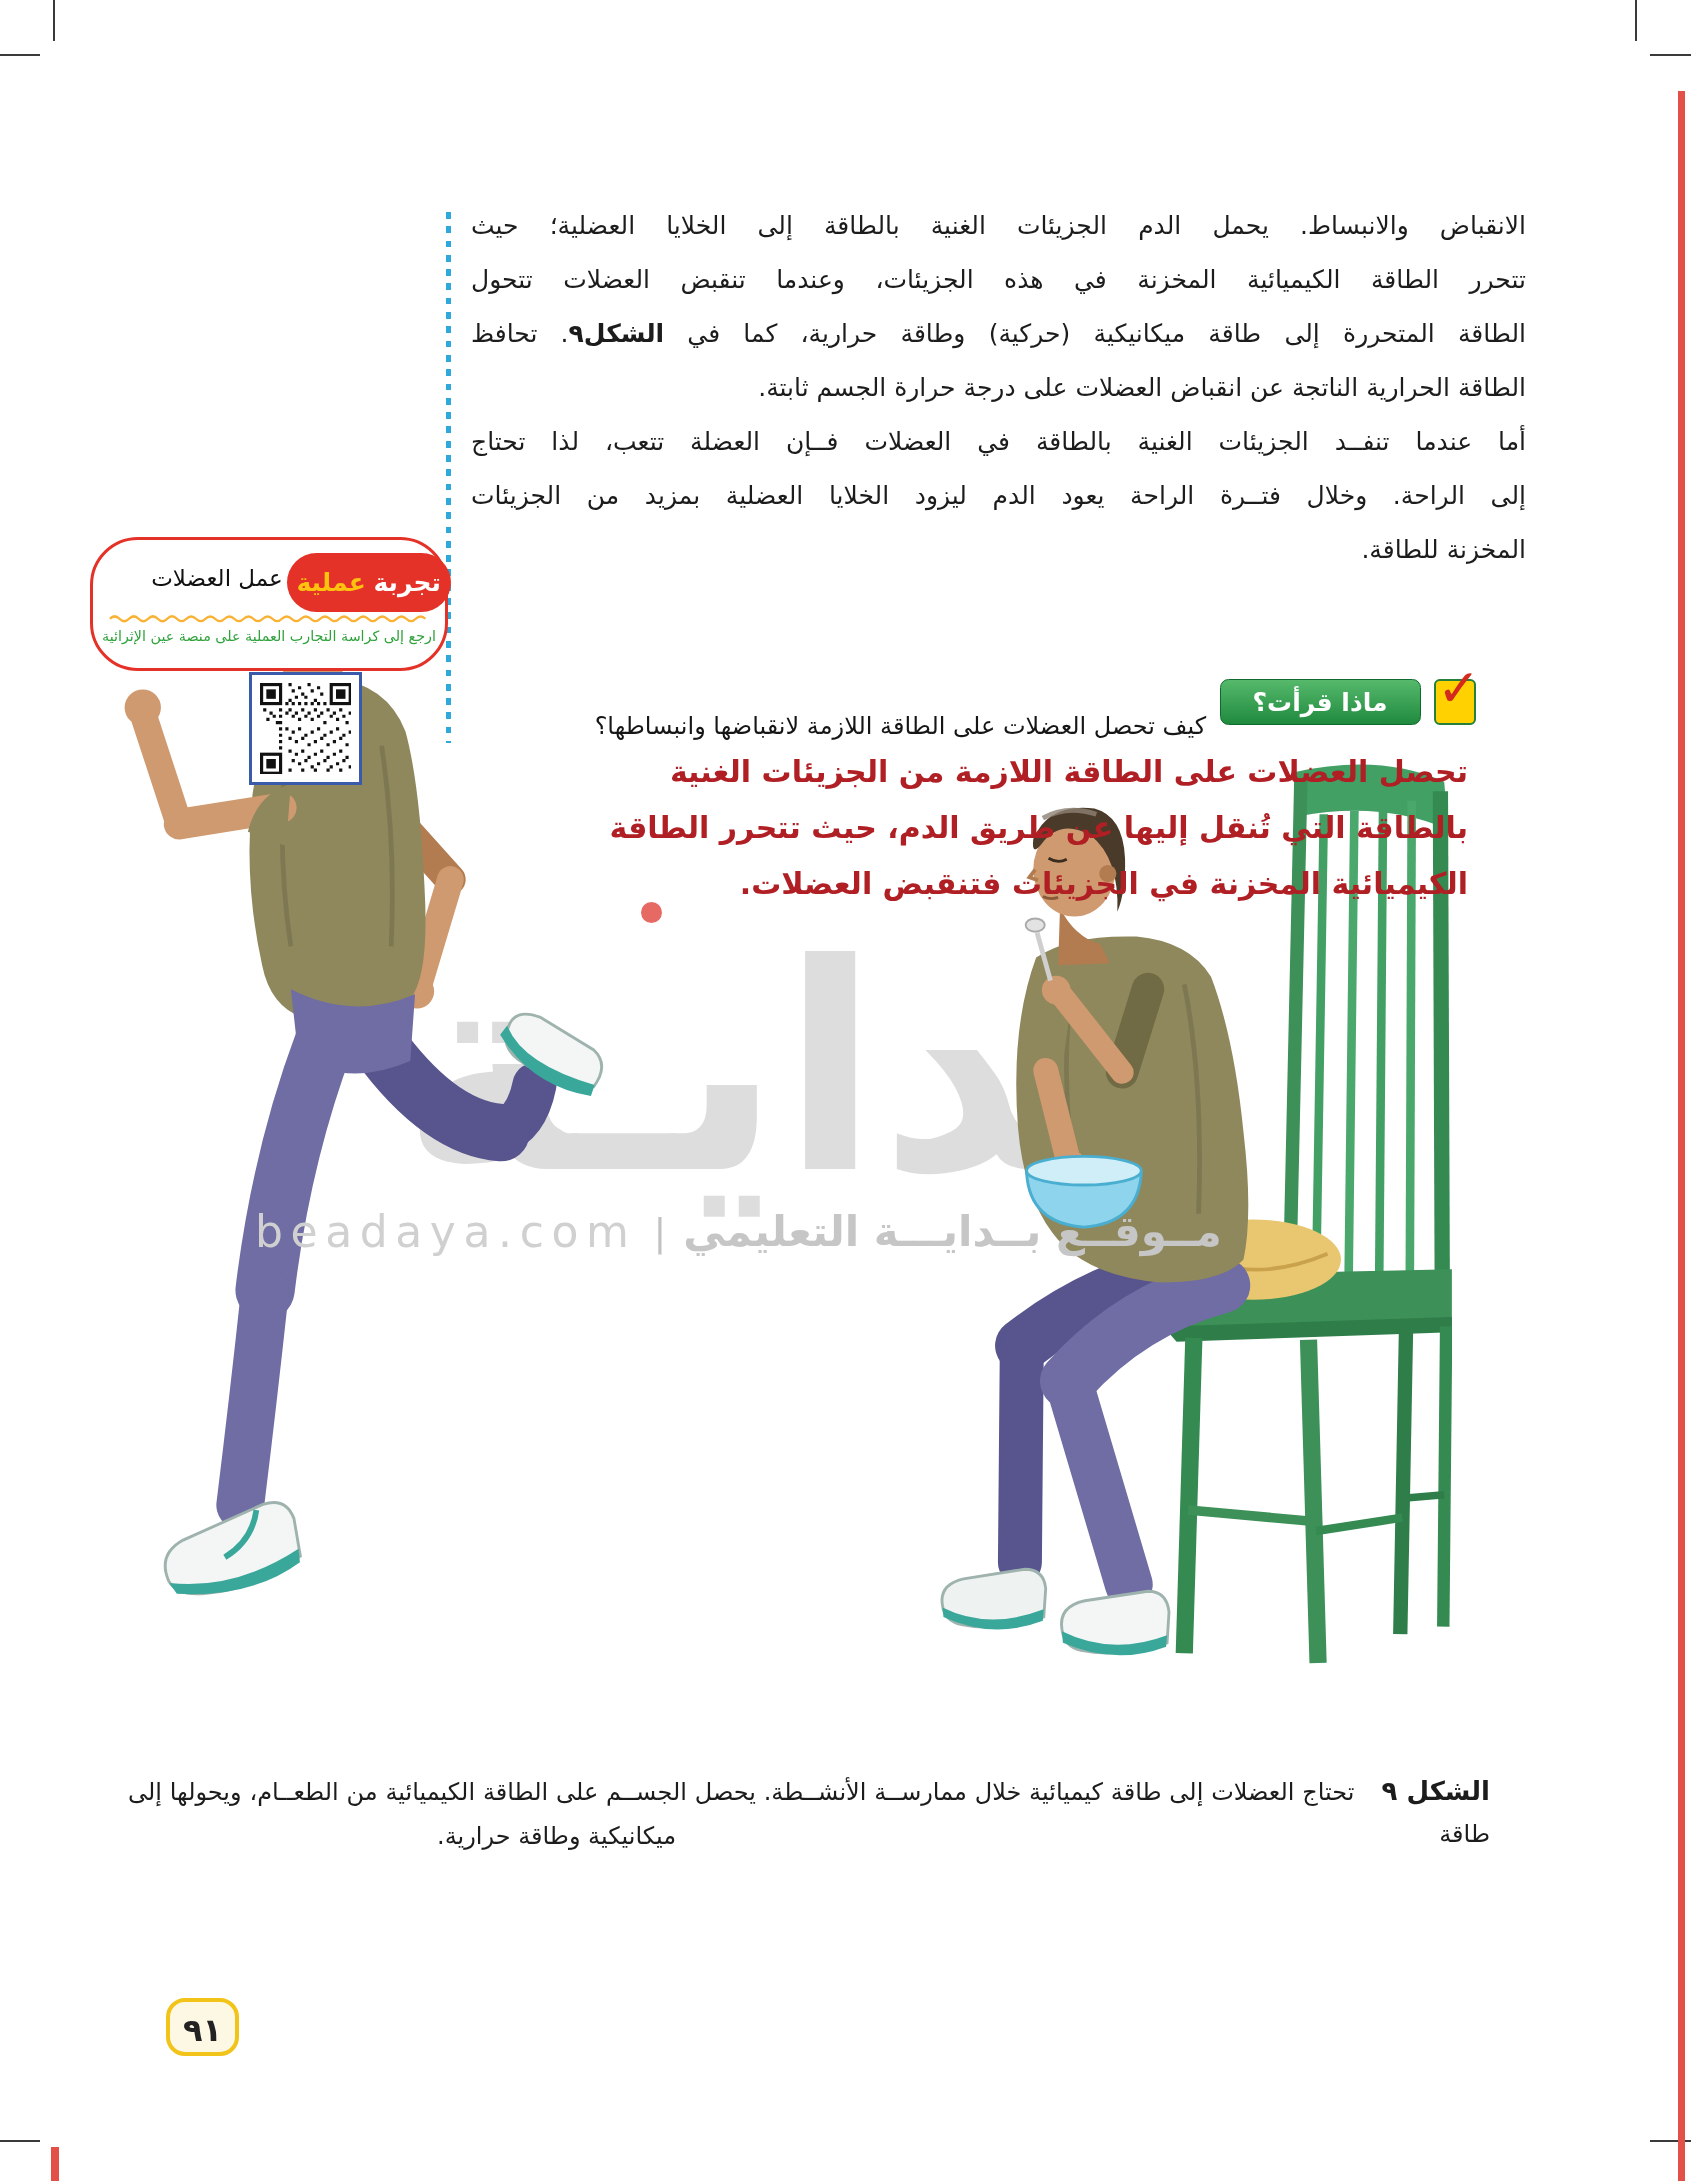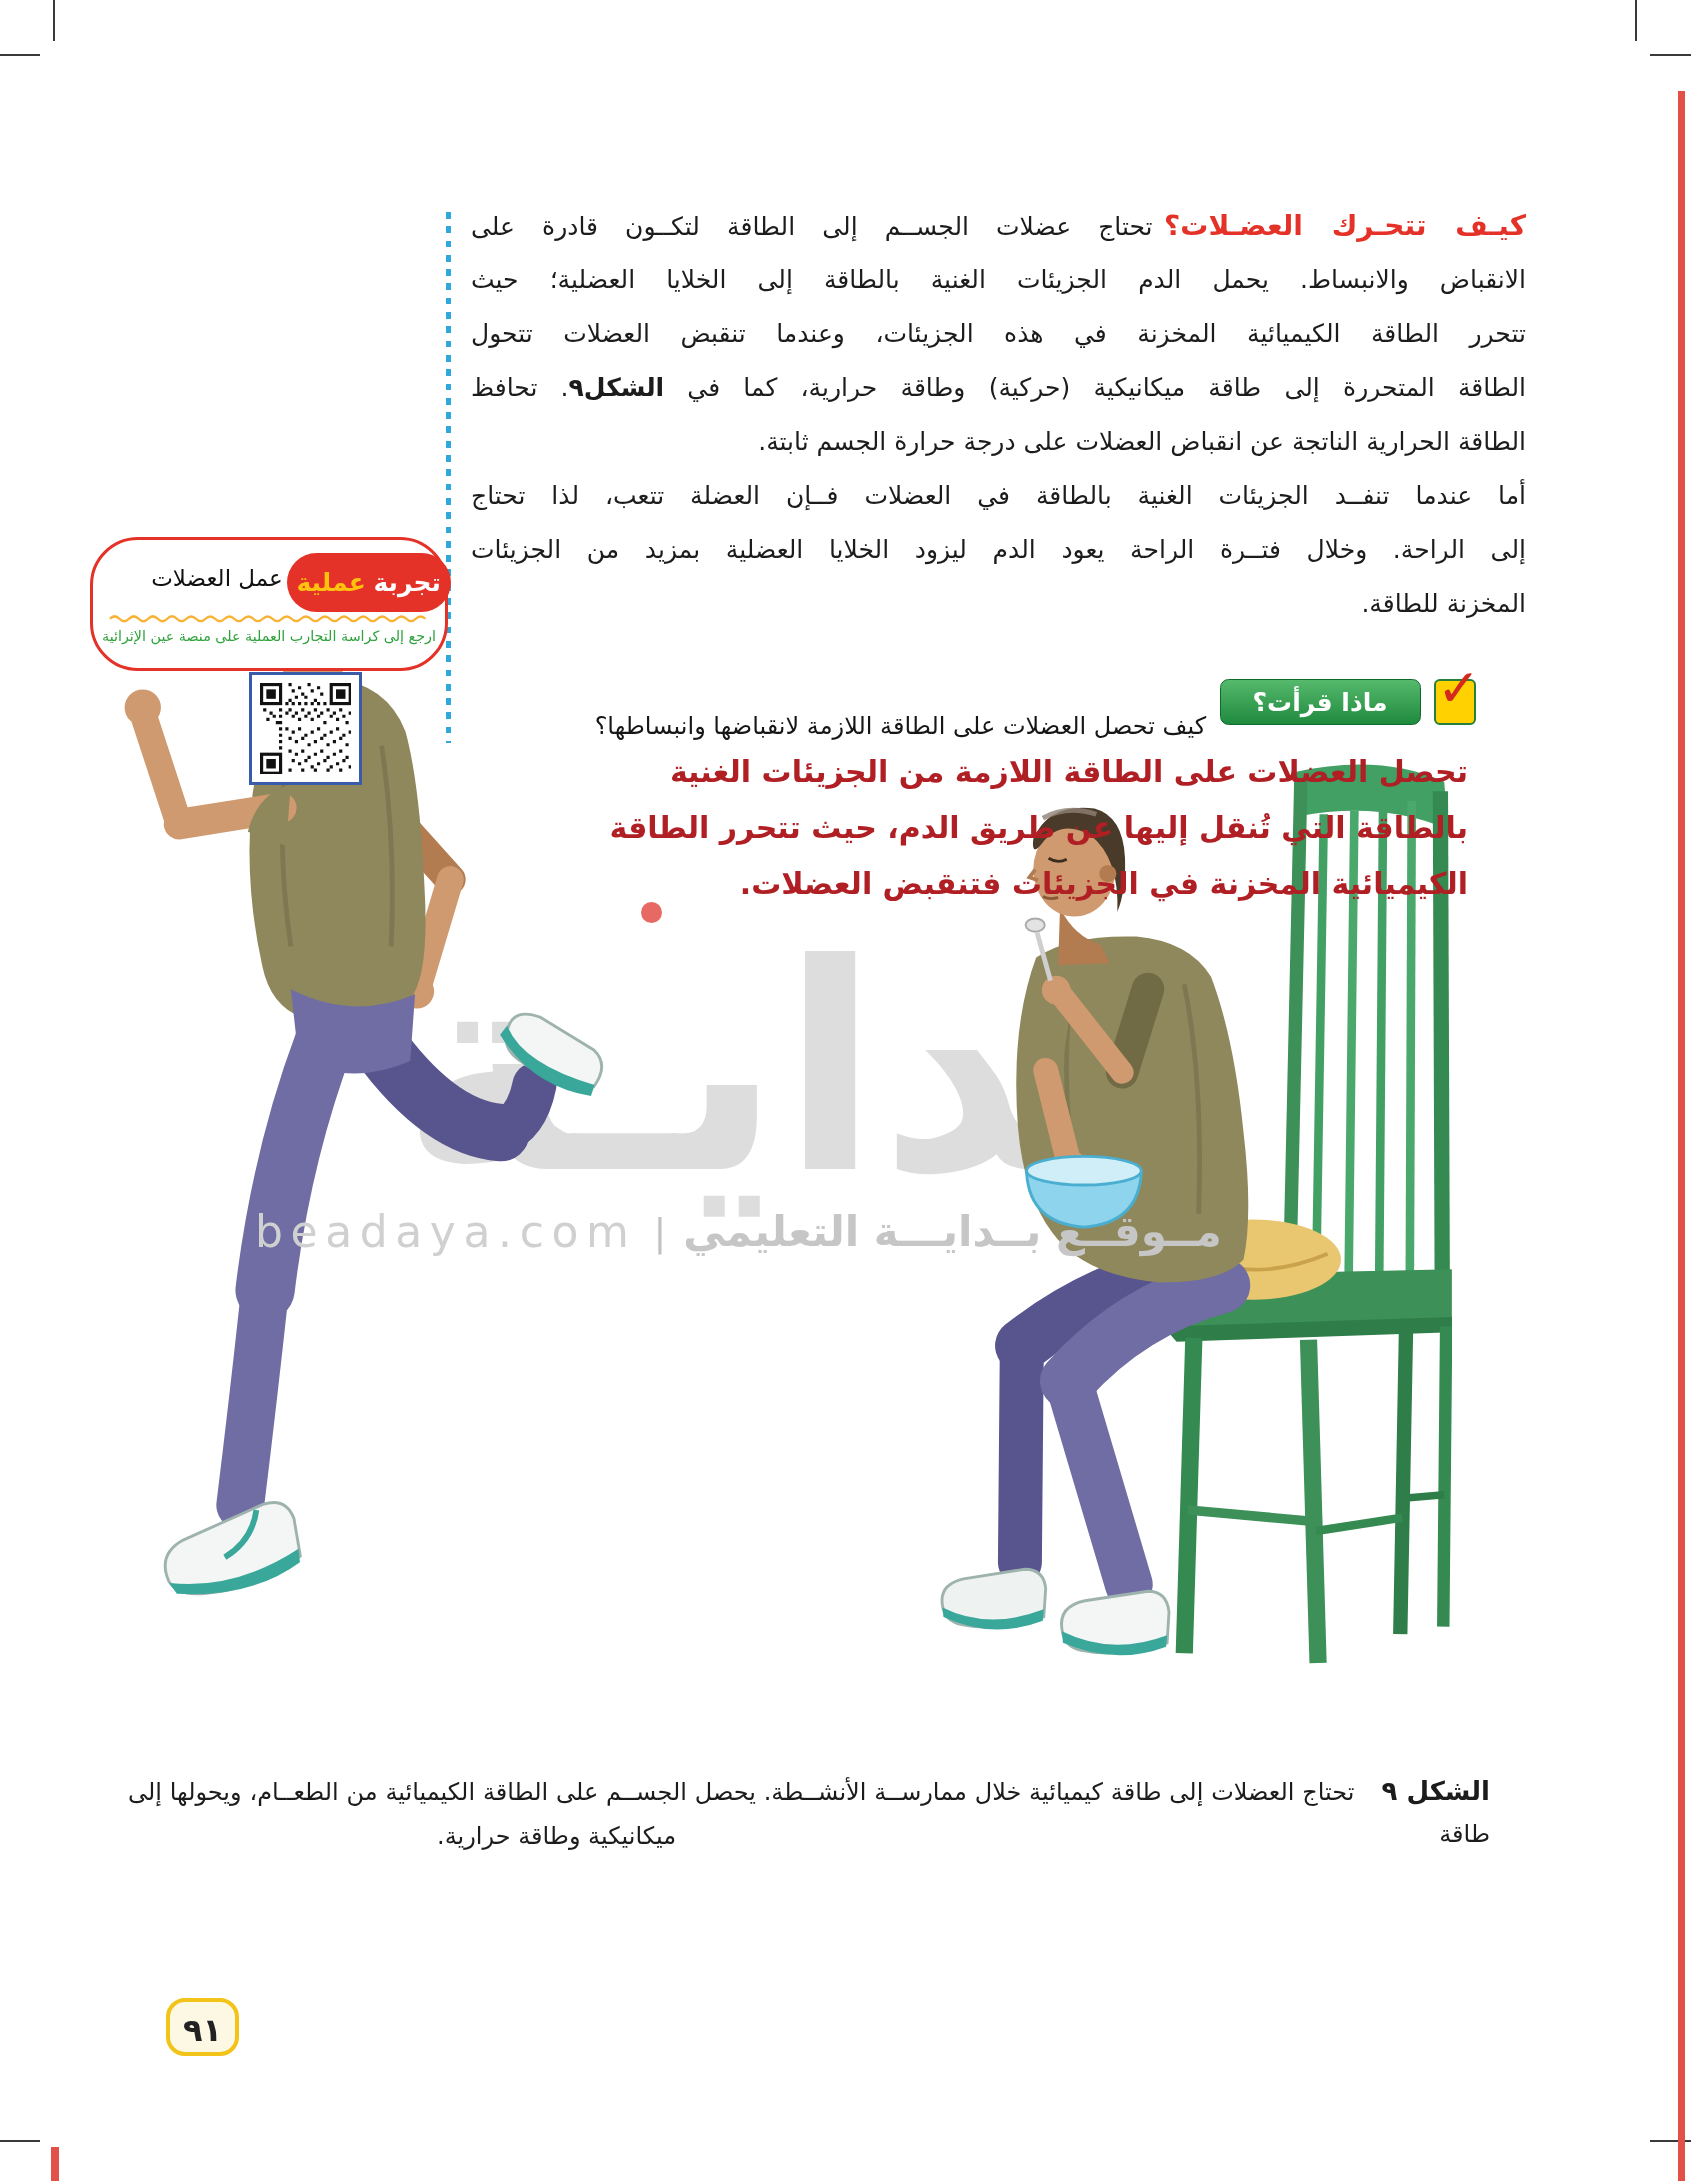--- a/index.html
+++ b/index.html
@@ -78,23 +78,20 @@
   <div class="mark" style="left:1636px;top:0;width:1.9px;height:41px;"></div>
   <div class="mark" style="right:0;top:54px;width:41px;height:1.9px;"></div>
   <div class="mark" style="left:0;top:2140px;width:41px;height:1.9px;"></div>
   <div class="mark" style="right:0;top:2140px;width:41px;height:1.9px;"></div>
   <div class="edge-red" style="right:5.7px;top:91px;width:7.6px;height:2091px;"></div>
   <div class="edge-red" style="left:52px;top:2147px;width:7.6px;height:34px;"></div>
 
   <div class="dotted-rule"></div>
 
   <div class="para">
-    <div class="line">
-      <span class="article-heading">كيـف تتحـرك العضـلات؟</span><span>تحتاج عضلات الجســم إلى الطاقة لتكــون قادرة على</span>
-    </div>
     <div class="line">الانقباض والانبساط. يحمل الدم الجزيئات الغنية بالطاقة إلى الخلايا العضلية؛ حيث</div>
     <div class="line">تتحرر الطاقة الكيميائية المخزنة في هذه الجزيئات، وعندما تنقبض العضلات تتحول</div>
     <div class="line">
       <span>الطاقة المتحررة إلى طاقة ميكانيكية (حركية) وطاقة حرارية، كما في</span>
       <span class="figref">الشكل٩</span><span>. تحافظ</span>
     </div>
     <div class="line flush">الطاقة الحرارية الناتجة عن انقباض العضلات على درجة حرارة الجسم ثابتة.</div>
     <div class="line">أما عندما تنفــد الجزيئات الغنية بالطاقة في العضلات فــإن العضلة تتعب، لذا تحتاج</div>
     <div class="line">إلى الراحة. وخلال فتــرة الراحة يعود الدم ليزود الخلايا العضلية بمزيد من الجزيئات</div>
     <div class="line flush">المخزنة للطاقة.</div>

